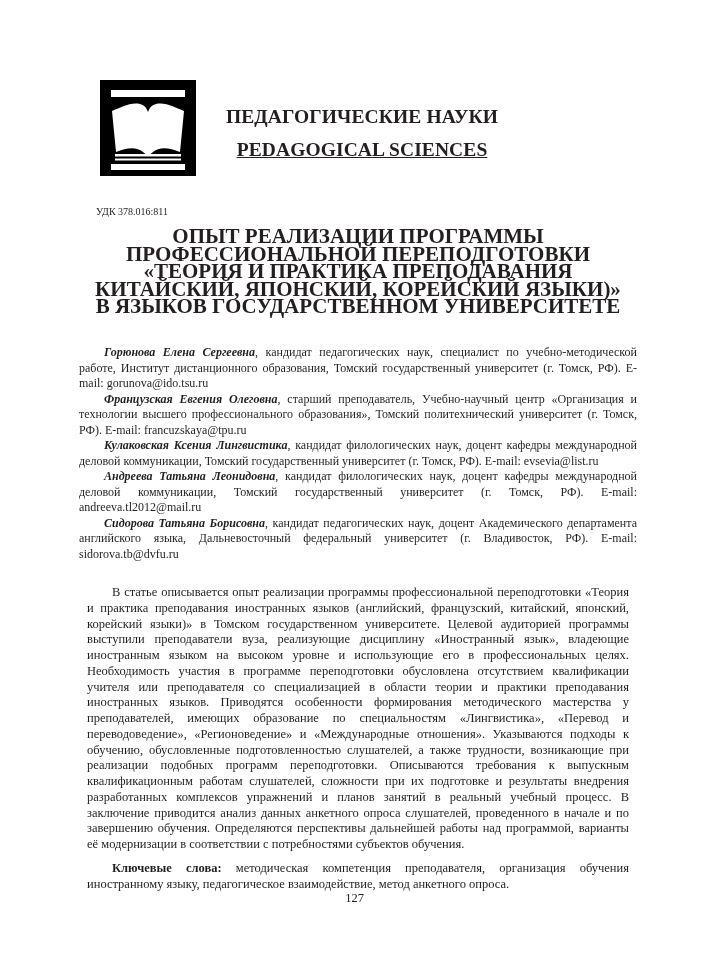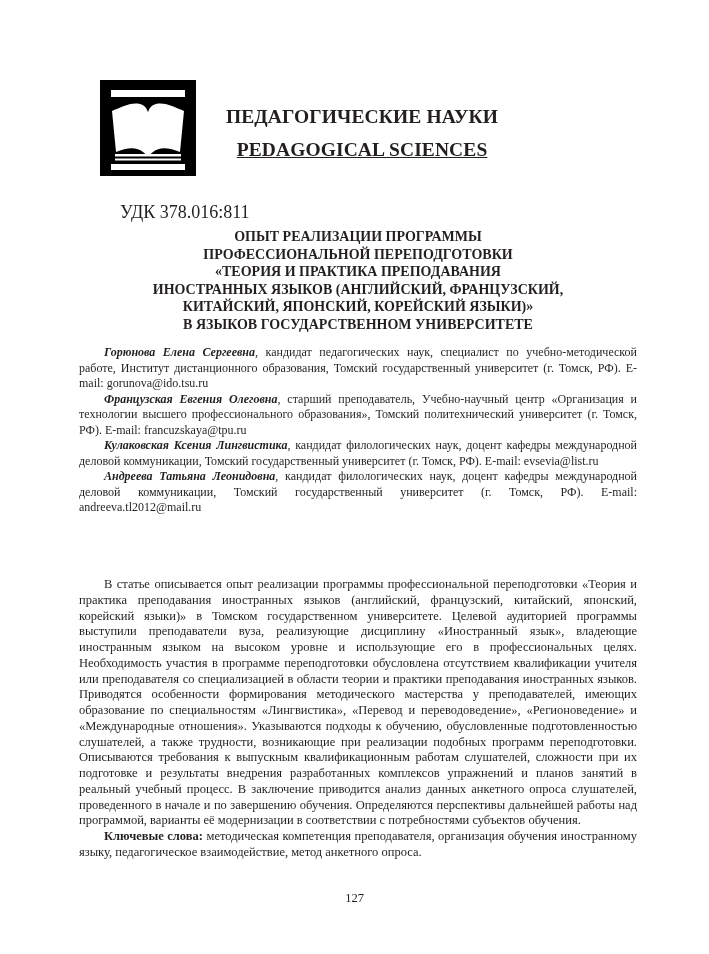--- a/index.html
+++ b/index.html
@@ -7,34 +7,34 @@
          font-family: "Liberation Serif", "DejaVu Serif", serif; color: #231f20; }
   .page { position: absolute; left: 0; top: 0; width: 709px; height: 710px; }
 
   .logo { position: absolute; left: 100px; top: 80px; width: 96px; height: 96px; }
 
   .section-title { position: absolute; left: 222px; width: 280px; text-align: center;
                    font-weight: bold; font-size: 19.5px; letter-spacing: 0.1px; line-height: 22px; }
   .section-title.ru { top: 106px; }
   .section-title.en { top: 139px; text-decoration: underline; }
 
-  .udk { position: absolute; left: 120px; top: 204px; font-size: 18px; line-height: 16px; }
+  .udk { position: absolute; left: 96px; top: 204px; font-size: 10px; line-height: 16px; }
 
   .article-title { position: absolute; left: 79px; width: 558px; top: 228px; text-align: center;
-                   font-weight: bold; font-size: 14px; line-height: 17.6px; }
+                   font-weight: bold; font-size: 21px; line-height: 17.6px; }
   .article-title div { white-space: nowrap; }
 
   .authors { position: absolute; left: 79px; width: 558px; top: 345px;
              font-size: 12px; line-height: 15.5px; text-align: justify; }
   .author { text-indent: 25px; margin: 0; }
   .author .name { font-weight: bold; font-style: italic; }
 
   .abstract { position: absolute; left: 79px; width: 558px; top: 577px;
               font-size: 12.5px; line-height: 15.75px; text-align: justify; }
-  .abstract p { margin: 0; text-indent: 25px; }
+  .abstract p { margin: 8px; text-indent: 25px; }
   .abstract .kw-label { font-weight: bold; }
 
   .page-number { position: absolute; left: 0; width: 709px; top: 858px; text-align: center;
                  font-size: 12.5px; line-height: 16px; margin-top: 32px; }
 </style>
 </head>
 <body>
 
 <div class="page">
 
@@ -49,30 +49,30 @@
 
   <div class="section-title ru">ПЕДАГОГИЧЕСКИЕ НАУКИ</div>
   <div class="section-title en">PEDAGOGICAL SCIENCES</div>
 
   <div class="udk">УДК 378.016:811</div>
 
   <div class="article-title">
     <div>ОПЫТ РЕАЛИЗАЦИИ ПРОГРАММЫ</div>
     <div>ПРОФЕССИОНАЛЬНОЙ ПЕРЕПОДГОТОВКИ</div>
     <div>«ТЕОРИЯ И ПРАКТИКА ПРЕПОДАВАНИЯ</div>
-    <div>ИНОСТРАННЫХ ЯЗЫКОВ (АНГЛИЙСКИЙ, ФРАНЦУЗСКИЙ,</div>
     <div>КИТАЙСКИЙ, ЯПОНСКИЙ, КОРЕЙСКИЙ ЯЗЫКИ)»</div>
     <div>В ЯЗЫКОВ ГОСУДАРСТВЕННОМ УНИВЕРСИТЕТЕ</div>
   </div>
 
   <div class="authors">
     <p class="author"><span class="name">Горюнова Елена Сергеевна</span><span>, кандидат педагогических наук, специалист по учебно-методической работе, Институт дистанционного образования, Томский государственный университет (г. Томск, РФ). E-mail: gorunova@ido.tsu.ru</span></p>
     <p class="author"><span class="name">Французская Евгения Олеговна</span><span>, старший преподаватель, Учебно-научный центр «Организация и технологии высшего профессионального образования», Томский политехнический университет (г. Томск, РФ). E-mail: francuzskaya@tpu.ru</span></p>
     <p class="author"><span class="name">Кулаковская Ксения Лингвистика</span><span>, кандидат филологических наук, доцент кафедры международной деловой коммуникации, Томский государственный университет (г. Томск, РФ). E-mail: evsevia@list.ru</span></p>
     <p class="author"><span class="name">Андреева Татьяна Леонидовна</span><span>, кандидат филологических наук, доцент кафедры международной деловой коммуникации, Томский государственный университет (г. Томск, РФ). E-mail: andreeva.tl2012@mail.ru</span></p>
+    <p class="author"><span class="name">Сидорова Татьяна Борисовна</span><span>, кандидат педагогических наук, доцент Академического департамента английского языка, Дальневосточный федеральный университет (г. Владивосток, РФ). E-mail: sidorova.tb@dvfu.ru</span></p>
   </div>
 
   <div class="abstract">
     <p>В статье описывается опыт реализации программы профессиональной переподготовки «Теория и практика преподавания иностранных языков (английский, французский, китайский, японский, корейский языки)» в Томском государственном университете. Целевой аудиторией программы выступили преподаватели вуза, реализующие дисциплину «Иностранный язык», владеющие иностранным языком на высоком уровне и использующие его в профессиональных целях. Необходимость участия в программе переподготовки обусловлена отсутствием квалификации учителя или преподавателя со специализацией в области теории и практики преподавания иностранных языков. Приводятся особенности формирования методического мастерства у преподавателей, имеющих образование по специальностям «Лингвистика», «Перевод и переводоведение», «Регионоведение» и «Международные отношения». Указываются подходы к обучению, обусловленные подготовленностью слушателей, а также трудности, возникающие при реализации подобных программ переподготовки. Описываются требования к выпускным квалификационным работам слушателей, сложности при их подготовке и результаты внедрения разработанных комплексов упражнений и планов занятий в реальный учебный процесс. В заключение приводится анализ данных анкетного опроса слушателей, проведенного в начале и по завершению обучения. Определяются перспективы дальнейшей работы над программой, варианты её модернизации в соответствии с потребностями субъектов обучения.</p>
     <p><span class="kw-label">Ключевые слова:</span><span> методическая компетенция преподавателя, организация обучения иностранному языку, педагогическое взаимодействие, метод анкетного опроса.</span></p>
   </div>
 
   <div class="page-number">127</div>
 </div>
 

